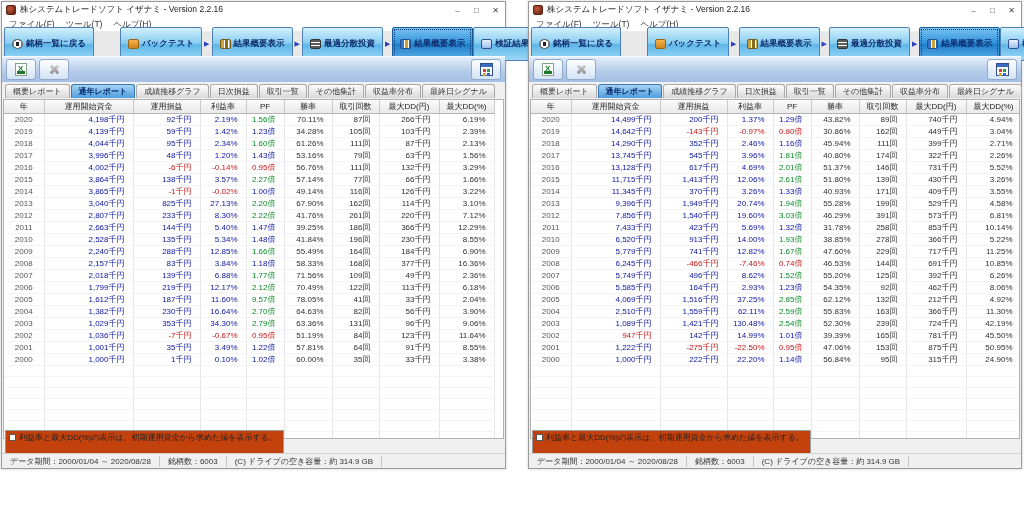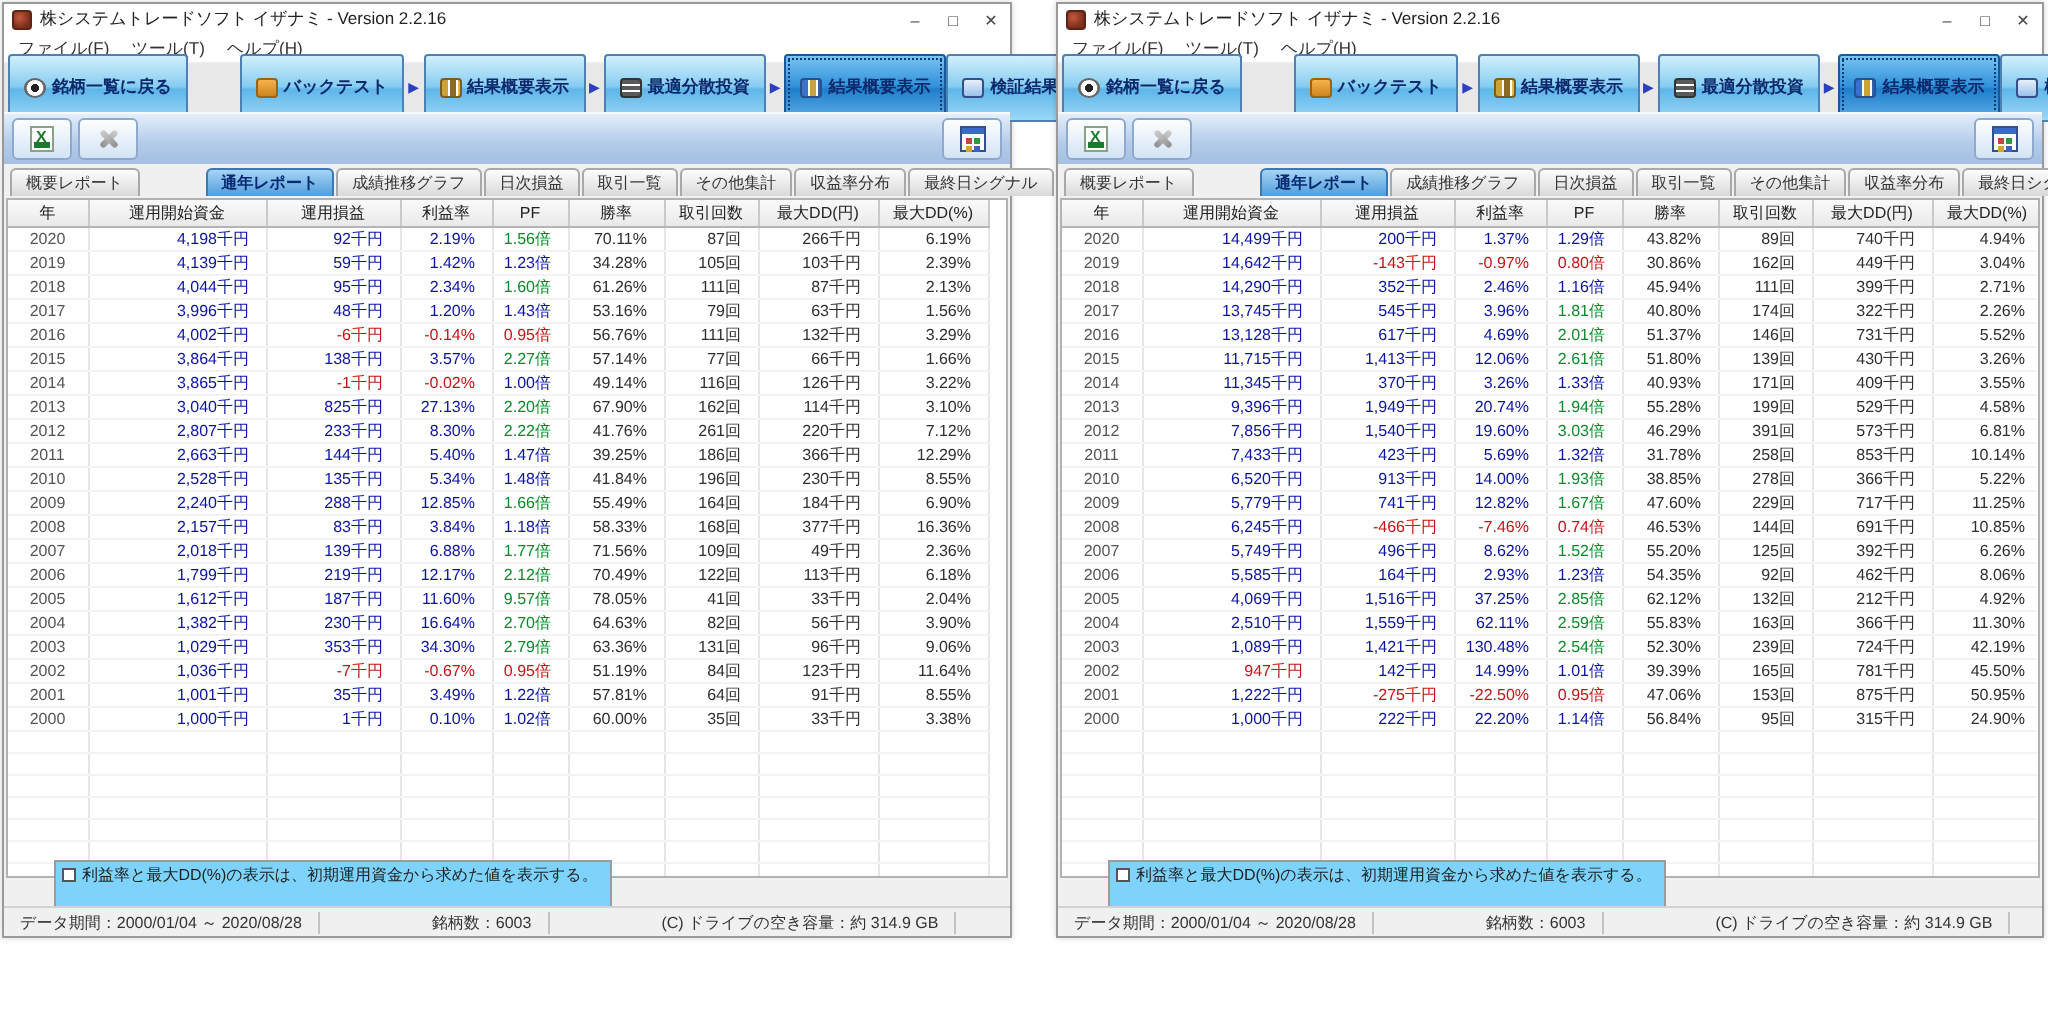--- a/index.html
+++ b/index.html
@@ -55,43 +55,43 @@
   .icon-report { width:13px; height:13px; background:#fff; border:1px solid #33508c; position:relative; }
   .icon-report::before { content:""; position:absolute; top:0; left:0; right:0; height:3px; background:#3b6cc4; }
   .icon-report::after { content:""; position:absolute; top:5px; left:2px; width:3px; height:3px; background:#d04040;
       box-shadow:4px 0 0 #2f9a3f, 0 4px 0 #d9a githubusercontent; box-shadow:4px 0 0 #2f9a3f, 0 4px 0 #d9a522, 4px 4px 0 #3a62c9; }
 
   
   .tabbar { height:17px; display:flex; align-items:center; gap:1px; padding:0 3px; background:#f0f0f0; flex:none; }
   .tab { height:14px; line-height:13px; padding:0 7px; font-size:8px; color:#333; white-space:nowrap;
          background:linear-gradient(#fdfdfd, #d9d9d9); border:1px solid #a9a9a9; border-bottom:none;
          border-radius:3px 3px 0 0; }
-  .tab.sel { background:linear-gradient(#a6d4f4, #4f9ddc); color:#062a70; font-weight:bold; border-color:#3a79b4;margin-left:32px; }
+  .tab.sel { background:linear-gradient(#a6d4f4, #4f9ddc); color:#062a70; font-weight:bold; border-color:#3a79b4; }
 
   
   .content { flex:1 1 auto; background:#fff; border:1px solid #b2b2b2; margin:0 1px; overflow:hidden; }
   table.report { border-collapse:collapse; table-layout:fixed; width:490px; font-size:8px; }
   .report th { height:13px; background:linear-gradient(#fafafa,#e9e9e9); border-right:1px solid #c9c9c9;
                border-bottom:1px solid #b5b5b5; font-weight:normal; color:#222; text-align:center;
                white-space:nowrap; overflow:hidden; }
   .report td { height:11px; line-height:11px; border-right:1px solid #e6e6e6; border-bottom:1px solid #f3f3f3;
                text-align:right; padding-right:8px; white-space:nowrap; overflow:hidden; }
   td.c-year { text-align:center; color:#555; padding-right:0; }
   .c-navy { color:#0a14a0; } .c-red { color:#c41414; } .c-green { color:#0c8a28; } .c-dark { color:#2e2e2e; }
 
   
   .checkrow { height:14px; background:#f0f0f0; display:flex; align-items:center; padding:0 3px; flex:none; }
   .check-panel { display:flex; align-items:center; gap:3px; border:1px solid #9b9b9b;
-                 padding:1px 6px 18px 3px; background:#7dd3fc;margin-left:22px; }
+                 padding:1px 6px 18px 3px; background:#c2410c; }
   .checkbox { width:7px; height:7px; background:#fff; border:1px solid #555; flex:none; }
   .check-label { font-size:8px; color:#222; white-space:nowrap; }
 
   
   .statusbar { height:15px; background:#f0f0f0; border-top:1px solid #d2d2d2; display:flex;
-               align-items:center; flex:none;gap:48px; }
+               align-items:center; flex:none; }
   .sb-seg { padding:0 8px; border-right:1px solid #c4c4c4; font-size:8px; color:#333;
             height:11px; line-height:11px; white-space:nowrap; overflow:hidden; }
 
   
   .nicon { width:11px; height:10px; flex:none; border-radius:2px; }
   .i-eye { background:radial-gradient(circle at 50% 50%, #222 0 2px, #fdfdfd 2px 4px, #8a8a8a 4px); border:1px solid #666; border-radius:50%; }
   .i-pot { background:linear-gradient(#f6b24c, #cf851d); border:1px solid #9c6312; }
   .i-bars { background:linear-gradient(90deg, #caa23c 0 3px, #fff 3px 4px, #8a6a22 4px 7px, #fff 7px 8px, #e0b84e 8px); border:1px solid #7a5c1c; }
   .i-grid { background:linear-gradient(#5a5a5a 0 2px, #fff 2px 3px, #5a5a5a 3px 5px, #fff 5px 6px, #5a5a5a 6px 8px, #fff 8px 9px, #5a5a5a 9px); border:1px solid #333; }
   .i-bars2 { background:linear-gradient(90deg, #3a72c8 0 3px, #fff 3px 4px, #caa23c 4px 7px, #fff 7px 8px, #2f5fae 8px); border:1px solid #27508e; }

